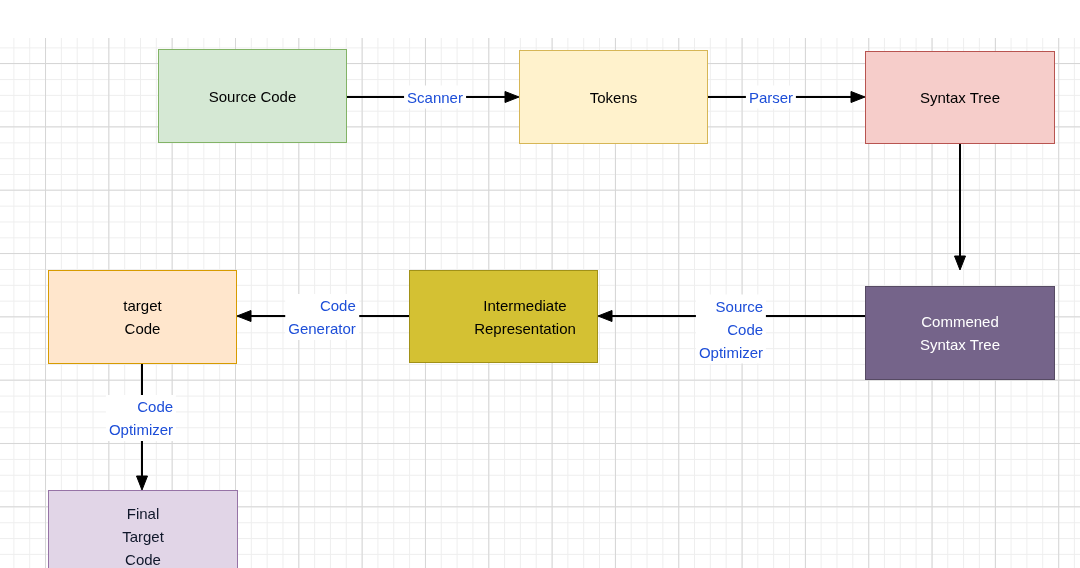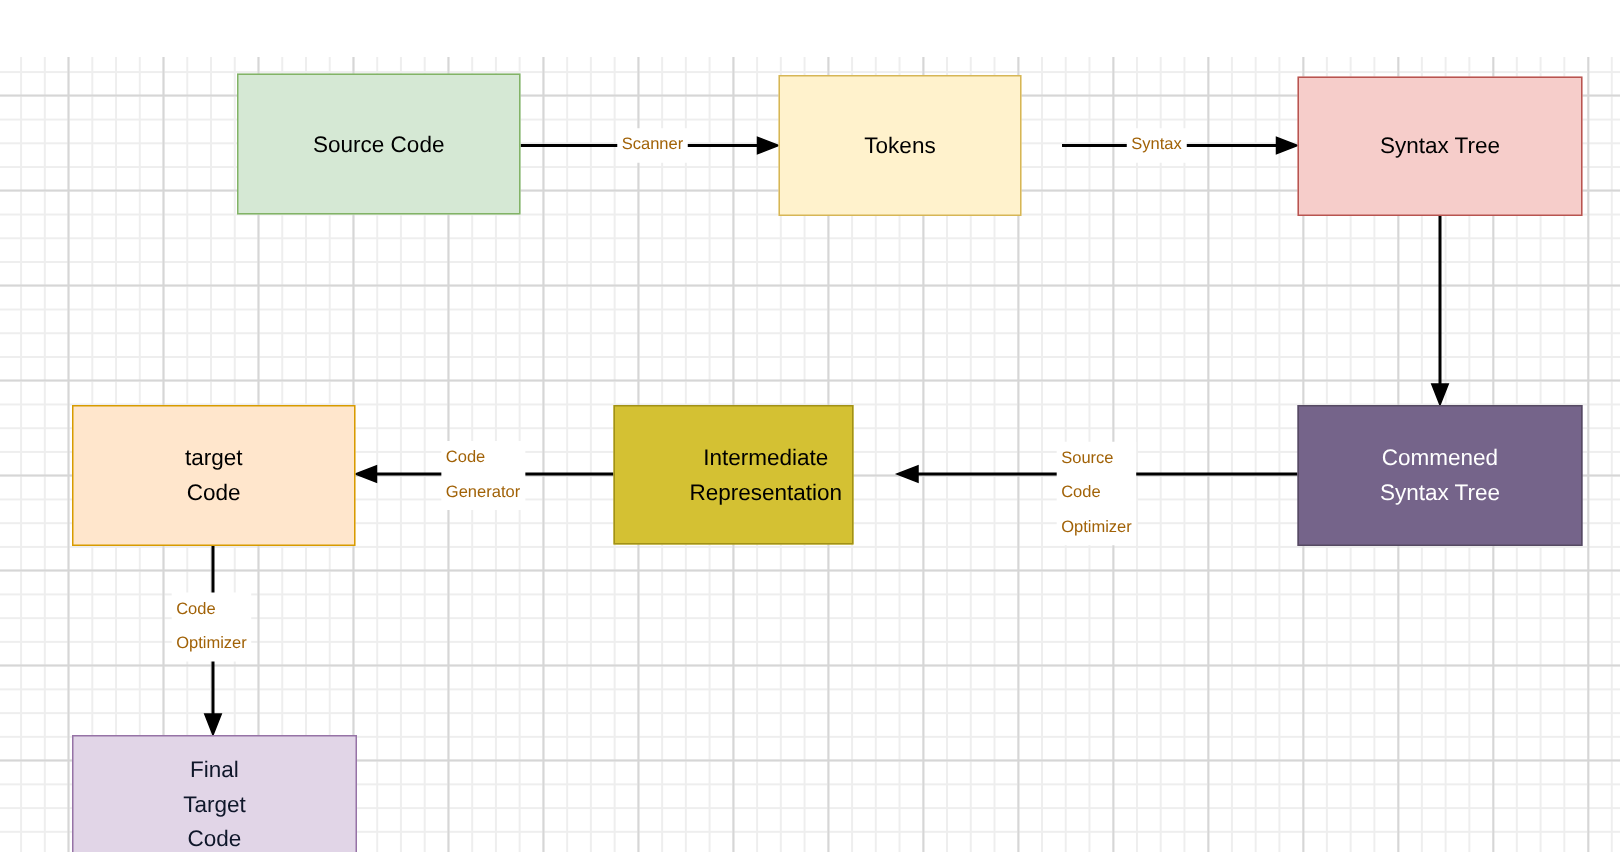--- a/index.html
+++ b/index.html
@@ -49,48 +49,48 @@
     font-size: 15px;
     line-height: 23px;
     white-space: pre-line;
   }
 
   .edge-label {
     position: absolute;
     transform: translate(-50%, -50%);
     background: #ffffff;
     padding: 0 3px;
-    font-size: 11px;
+    font-size: 15px;
     line-height: 23px;
-    text-align: left;
-    color: #a16207;
+    text-align: right;
+    color: #1d4ed8;
     white-space: pre-line;
   }
 
   .watermark {
     position: absolute;
     left: 936px;
     top: 531px;
     display: flex;
     align-items: center;
     gap: 9px;
   }
   .watermark .brand-text {
     font-size: 28px;
     font-weight: 600;
     letter-spacing: 1px;
     white-space: nowrap;
   }
 
   
   .n-source-code   { left: 158px; top: 11px;  width: 189px; height: 94px; }
-  .n-tokens        { left: 519px; top: 12px;  width: 162px; height: 94px; }
+  .n-tokens        { left: 519px; top: 12px;  width: 189px; height: 94px; }
   .n-syntax-tree   { left: 865px; top: 13px;  width: 190px; height: 93px; }
-  .n-commened      { left: 865px; top: 232px; width: 190px; height: 94px; }
-  .n-intermediate  { left: 409px; top: 232px; width: 160px; height: 93px; padding-left: 43px; }
+  .n-commened      { left: 865px; top: 248px; width: 190px; height: 94px; }
+  .n-intermediate  { left: 409px; top: 232px; width: 189px; height: 93px; padding-left: 43px; }
   .n-target-code   { left: 48px;  top: 232px; width: 189px; height: 94px; }
   .n-final-target  { left: 48px;  top: 452px; width: 190px; height: 93px; }
 
   
   .l-scanner   { left: 435px; top: 59px;  }
   .l-parser    { left: 771px; top: 59px;  }
   .l-semantic  { left: 960px; top: 169px; }
   .l-sco       { left: 731px; top: 291px; }
   .l-codegen   { left: 322px; top: 279px; }
   .l-codeopt   { left: 141px; top: 380px; }
@@ -128,21 +128,21 @@
 Syntax Tree</div>
   <div class="node n-intermediate" style="background-color: rgb(212, 193, 51); border-color: rgb(161, 145, 23); color: rgb(0, 0, 0);">Intermediate
 Representation</div>
   <div class="node n-target-code" style="background-color: rgb(255, 230, 204); border-color: rgb(215, 155, 0); color: rgb(0, 0, 0);">target
 Code</div>
   <div class="node n-final-target" style="background-color: rgb(225, 213, 231); border-color: rgb(150, 115, 166); color: #0f172a;">Final
 Target
 Code</div>
 
   <div class="edge-label l-scanner">Scanner</div>
-  <div class="edge-label l-parser">Syntax</div>
+  <div class="edge-label l-parser">Parser</div>
   <div class="edge-label l-sco">Source
 Code
 Optimizer</div>
   <div class="edge-label l-codegen">Code
 Generator</div>
   <div class="edge-label l-codeopt">Code
 Optimizer</div>
 
   <div class="watermark">
     <svg width="34" height="34" viewBox="0 0 34 34">

